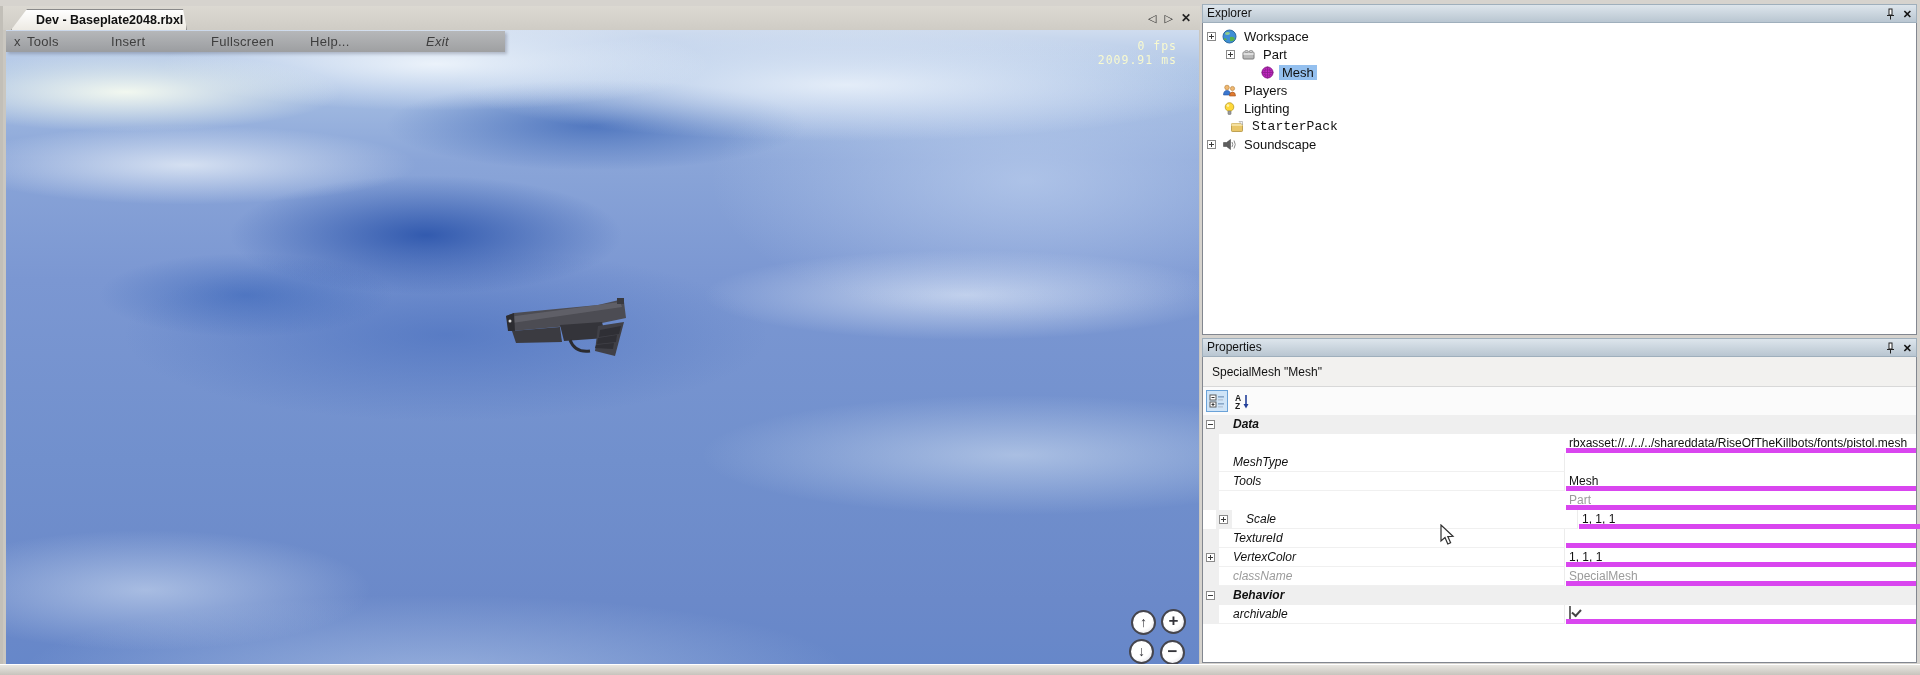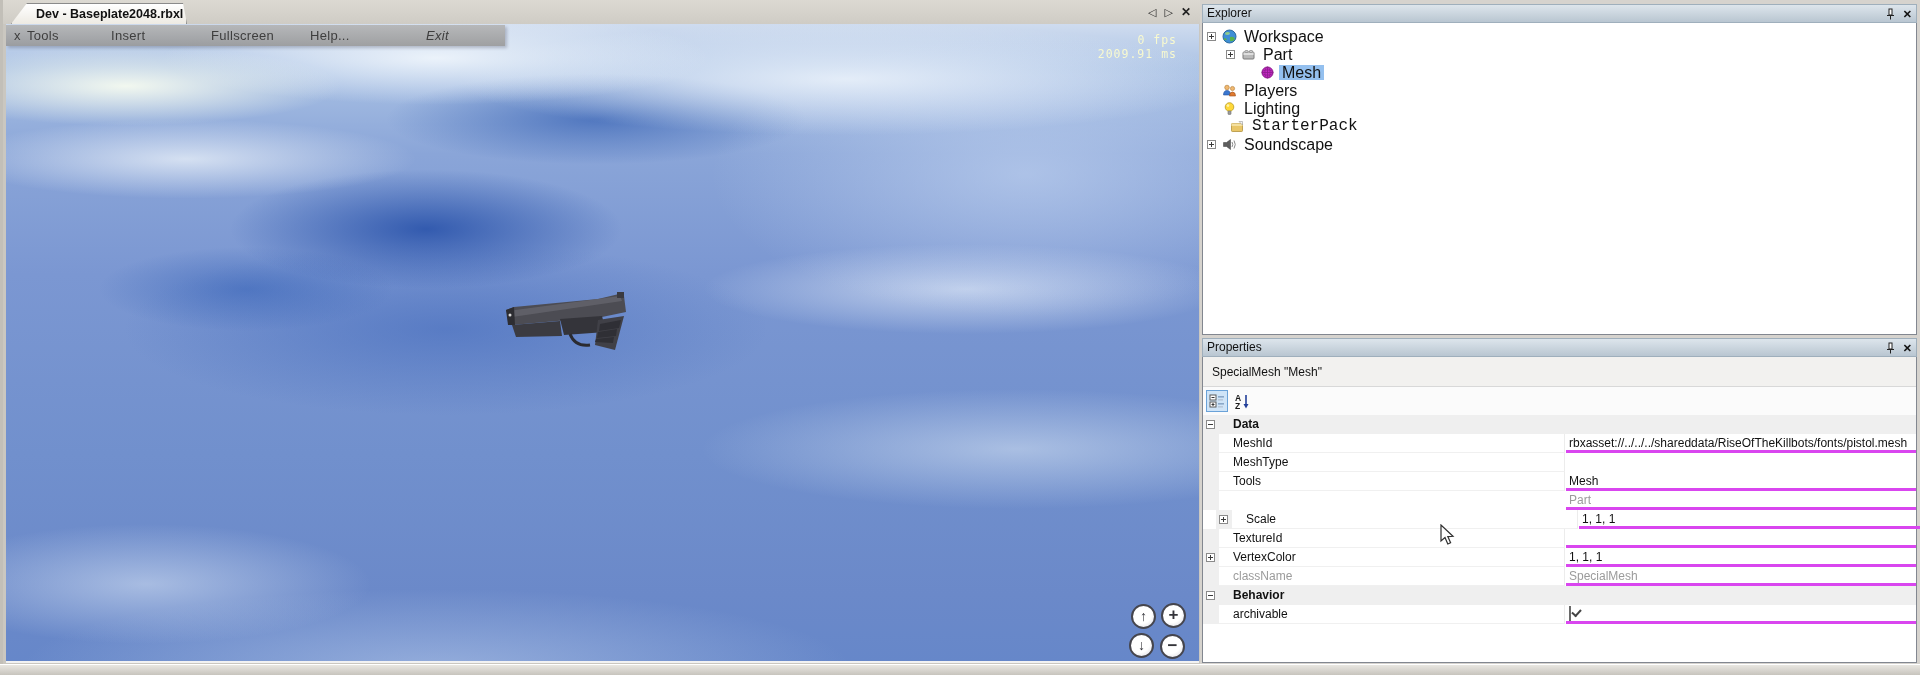--- a/index.html
+++ b/index.html
@@ -2,21 +2,21 @@
 <html><head>
 <meta charset="utf-8">
 <style>
   * { margin:0; padding:0; box-sizing:border-box; }
   html,body { width:1920px; height:675px; overflow:hidden; }
   body { font-family:"Liberation Sans", sans-serif; background:#d6d3ce; position:relative; }
 
   .screen { position:absolute; left:0; top:0; width:1920px; height:675px; background:#d6d3ce; }
 
   
-  .left-window { position:absolute; left:0; top:0; width:1200px; height:664px; background:#cac7c0; border-left:3px solid #c2bfb8; }
+  .left-window { position:absolute; left:0; top:6px; width:1200px; height:664px; background:#cac7c0; border-left:3px solid #c2bfb8; }
 
   .tabstrip { position:absolute; left:0; top:0; width:1197px; height:24px; background:linear-gradient(#dcd9d2,#cfccc5); }
   .doc-tab { position:absolute; left:8px; top:3px; width:176px; height:21px;
     background:linear-gradient(#ffffff,#edeae3); border:1px solid #8a8a8a; border-bottom:none;
     clip-path:polygon(16px 0, 172px 0, 176px 100%, 0 100%);
     font-size:12.5px; font-weight:bold; color:#111; line-height:21px; padding-left:24px; white-space:nowrap; }
   .tab-controls { position:absolute; left:1138px; top:4px; width:56px; height:16px; display:flex; gap:8px; align-items:center; justify-content:flex-end; padding-right:6px; }
   .tab-controls span { font-size:11px; color:#222; cursor:default; line-height:16px; }
   .tab-controls .x { font-size:12px; font-weight:bold; }
 
@@ -64,21 +64,21 @@
   .panel { position:absolute; left:1202px; width:715px; background:#a3a3a3; }
   .panel-header { position:absolute; left:0; top:0; width:100%; height:19px;
     background:linear-gradient(#dde5ec,#b9c6d1); border:1px solid #9fafbc;
     font-size:12px; color:#111; line-height:17px; padding-left:4px; }
   .ph-btns { position:absolute; right:4px; top:2px; display:flex; gap:7px; align-items:center; }
   .ph-btns .x { font-size:11px; font-weight:bold; color:#111; line-height:14px; cursor:pointer; }
 
   .explorer { top:4px; height:331px; }
   .explorer-body { position:absolute; left:0; top:19px; width:715px; height:312px; background:#fff; border:1px solid #828790; border-top:none; }
 
-  .tree-row { position:absolute; height:18px; display:flex; align-items:center; font-size:16px; color:#111; white-space:nowrap; }
+  .tree-row { position:absolute; height:18px; display:flex; align-items:center; font-size:13px; color:#111; white-space:nowrap; }
   .tree-label { padding:0 3px; line-height:15px; }
   .tree-label.selected { background:#94c0ef; }
 
   .exp { position:relative; width:9px; height:9px; border:1px solid #8a8a8a; background:#fff; flex:none; }
   .exp::before { content:""; position:absolute; left:1px; top:3px; width:5px; height:1px; background:#3a3a3a; }
   .exp.plus::after { content:""; position:absolute; left:3px; top:1px; width:1px; height:5px; background:#3a3a3a; }
   .exp-spacer { width:9px; flex:none; }
   .tico { width:15px; height:15px; margin:0 4px 0 6px; flex:none; }
 
   .properties { top:338px; height:325px; }
@@ -86,23 +86,23 @@
   .sel-label { position:absolute; left:0; top:0; width:713px; height:30px; background:#f2f1ef; border-bottom:1px solid #d8d8d8;
     font-size:12px; color:#111; line-height:30px; padding-left:9px; }
   .props-toolbar { position:absolute; left:0; top:30px; width:713px; height:28px; background:#fbfbfb; display:flex; align-items:center; gap:3px; padding-left:3px; }
   .tool-btn { width:22px; height:22px; display:flex; align-items:center; justify-content:center; cursor:pointer; }
   .tool-btn.selected { background:#cfe4f7; border:1px solid #6aa2d8; }
 
   .grid { position:absolute; left:0; top:58px; width:713px; }
   .grow { position:absolute; left:0; width:713px; height:19px; font-size:12px; }
   .grow .gutter { position:absolute; left:0; top:0; width:16px; height:19px; background:#efefef; }
   .grow .name { position:absolute; left:16px; top:0; width:346px; height:19px; line-height:19px; padding-left:14px; color:#111;
-    border-bottom:1px solid #f0f0f0; border-right:1px solid #ececec; overflow:hidden; white-space:nowrap; }
+    border-bottom:1px solid #f0f0f0; border-right:1px solid #ececec; overflow:hidden; white-space:nowrap;font-style:italic; }
   .grow .val { position:absolute; left:363px; top:0; width:350px; height:19px; line-height:19px; padding-left:3px; color:#111;
-    border-bottom:3px solid #d946ef; overflow:hidden; white-space:nowrap; }
+    border-bottom:5px solid #d946ef; overflow:hidden; white-space:nowrap; }
   .grow.muted .name, .grow.muted .val { color:#9b9b9b; }
   .grow.cat { background:#efefef; font-weight:bold; }
   .grow.cat .name { border:none; background:#efefef; left:16px; }
   .gexp { position:absolute; left:3px; top:5px; }
 
   .checkbox { position:relative; width:13px; height:13px; margin-top:3px; border:1px solid #6a6a6a; background:#fff; cursor:pointer; }
   .checkbox::after { content:""; position:absolute; left:2px; top:2px; width:7px; height:4px;
     border-left:2px solid #444; border-bottom:2px solid #444; transform:rotate(-48deg); }
 
   .bottom-strip { position:absolute; left:0; top:664px; width:1920px; height:11px;
@@ -305,21 +305,20 @@
 
       <div class="grid">
 
         <div class="grow cat" style="top:0;">
           <span class="exp gexp"></span>
           <span class="name">Data</span>
         </div>
 
         <div class="grow" style="top:19px;">
           <span class="gutter"></span>
-          <span class="name">MeshId</span>
           <span class="val">rbxasset://../../../shareddata/RiseOfTheKillbots/fonts/pistol.mesh</span>
         </div>
 
         <div class="grow" style="top:38px;">
           <span class="gutter"></span>
           <span class="name">MeshType</span>
         </div>
 
         <div class="grow" style="top:57px;">
           <span class="gutter"></span>

